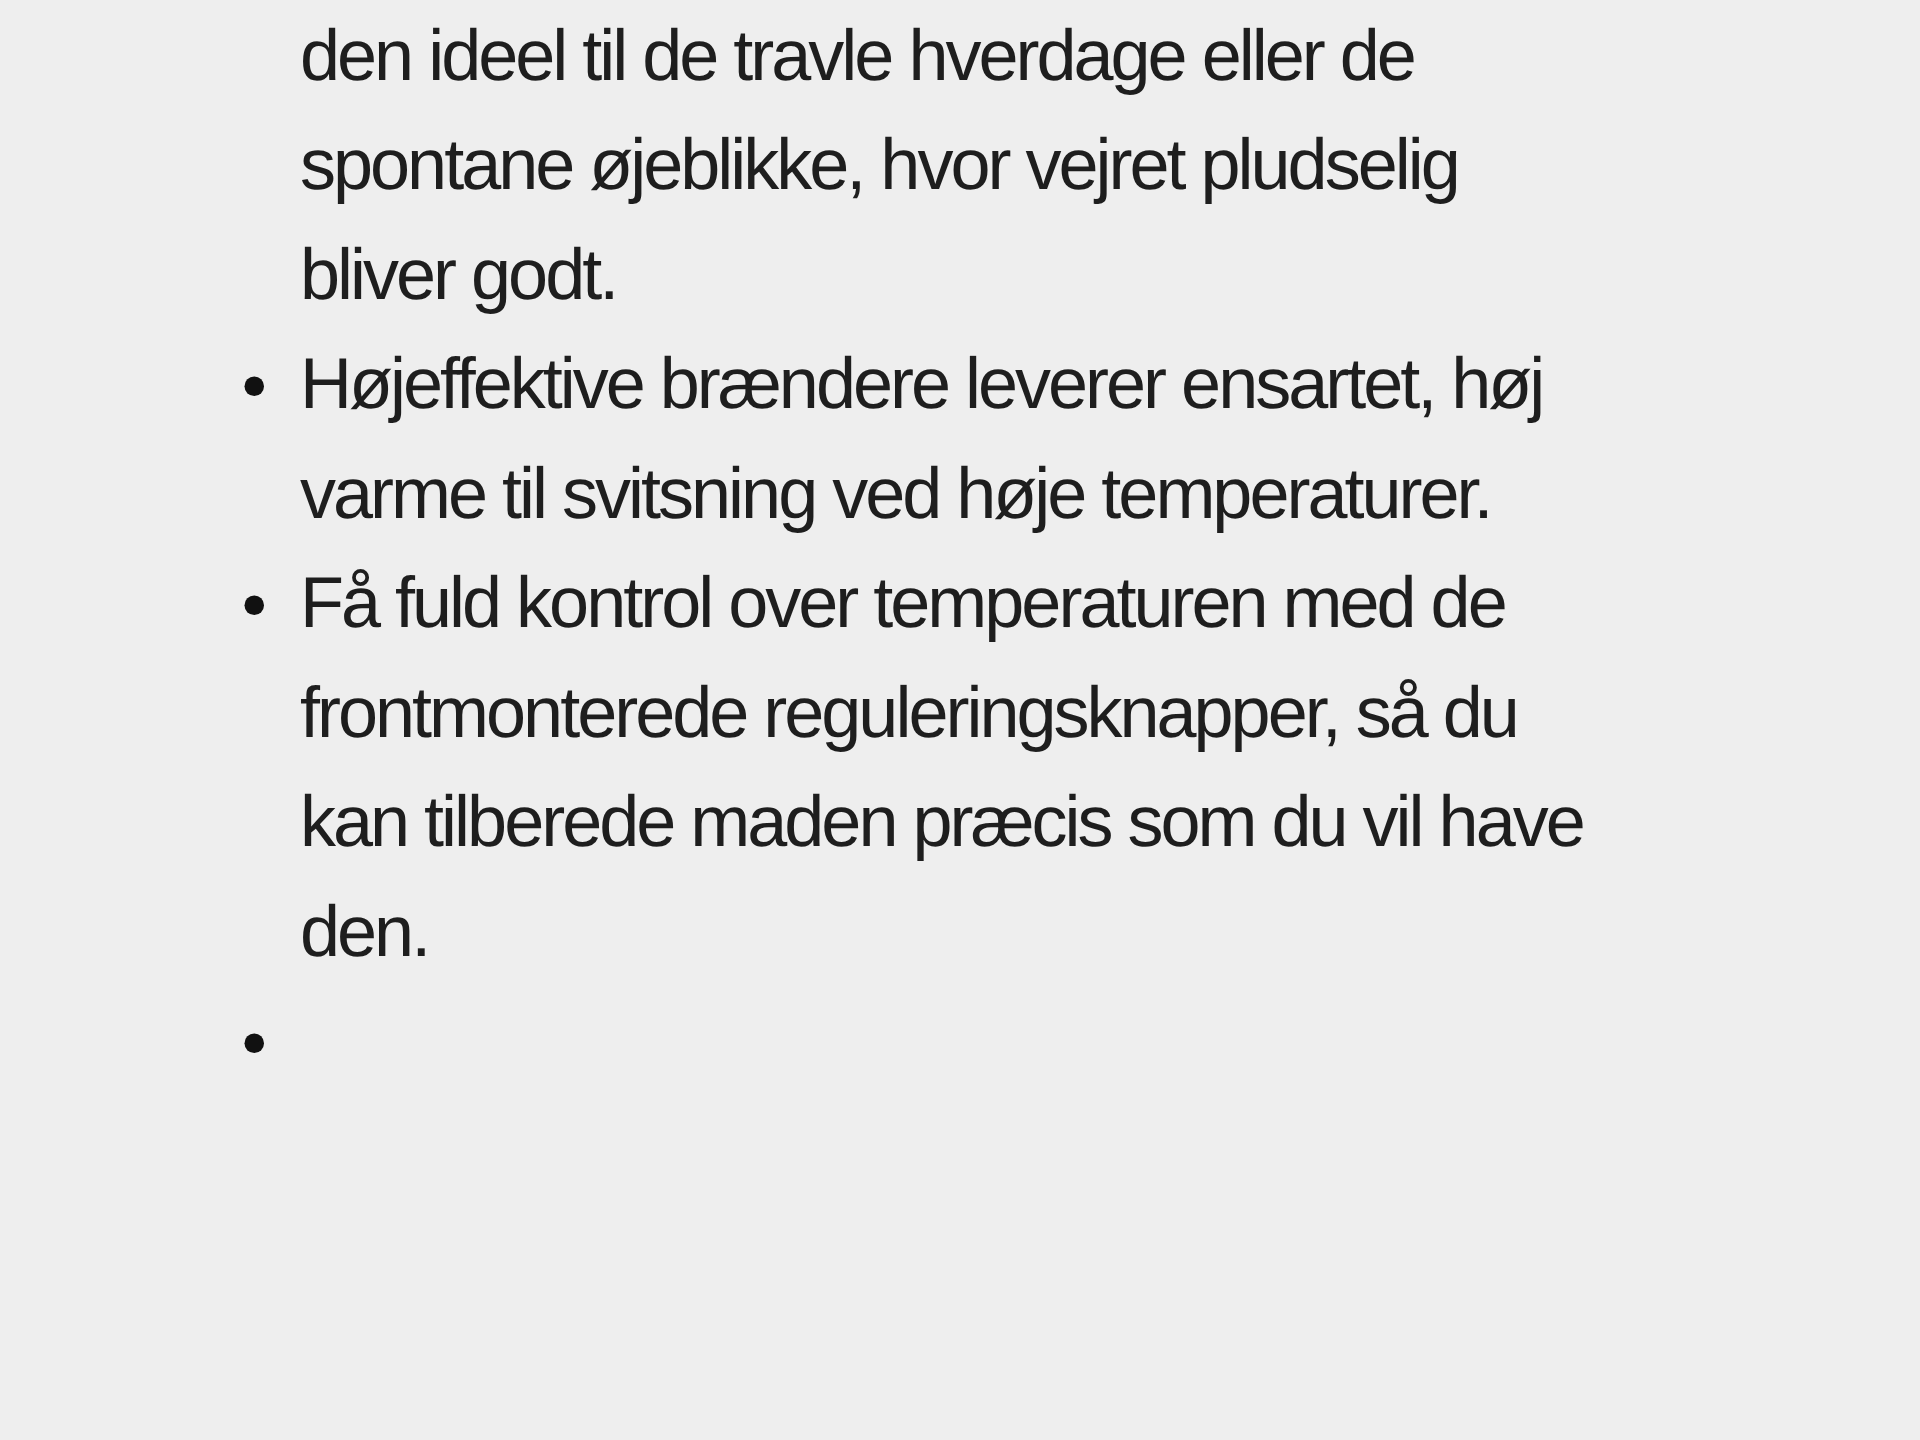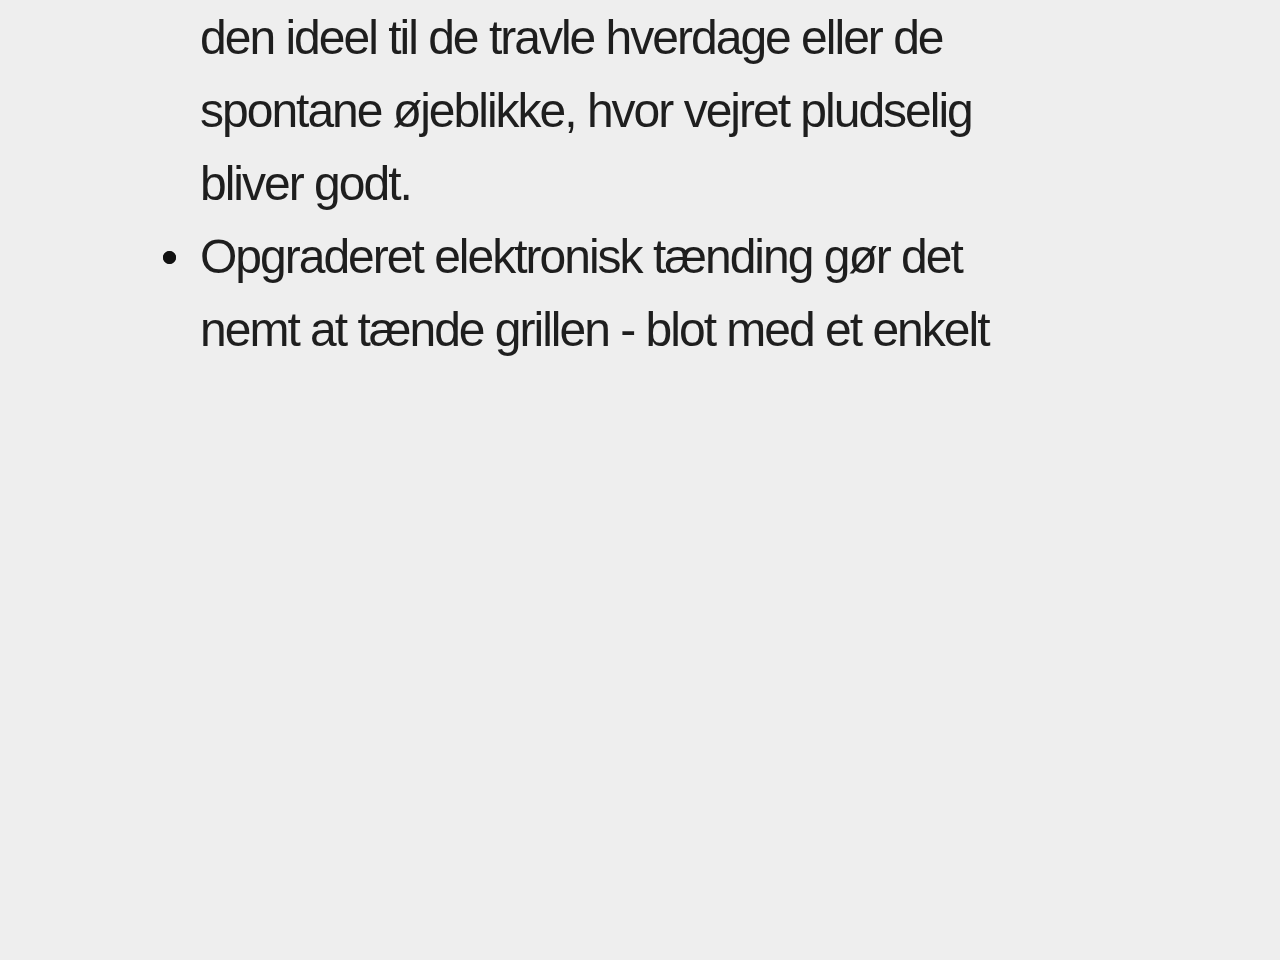--- a/index.html
+++ b/index.html
@@ -42,20 +42,27 @@
 <body>
 
 <div class="page">
   <p class="para">den ideel til de travle hverdage eller de
 spontane øjeblikke, hvor vejret pludselig
 bliver godt.</p>
 
   <ul class="features">
     <li>
       <span class="dot"></span>
+      <span class="txt">Højeffektive brændere leverer ensartet, høj
+varme til svitsning ved høje temperaturer.</span>
     </li>
     <li>
       <span class="dot"></span>
-      <span class="txt">Opgraderet elektronisk tænding gør det
-nemt at tænde grillen - blot med et enkelt</span>
+      <span class="txt">Få fuld kontrol over temperaturen med de
+frontmonterede reguleringsknapper, så du
+kan tilberede maden præcis som du vil have
+den.</span>
+    </li>
+    <li>
+      <span class="dot"></span>
     </li>
   </ul>
 </div>
 
 </body></html>

